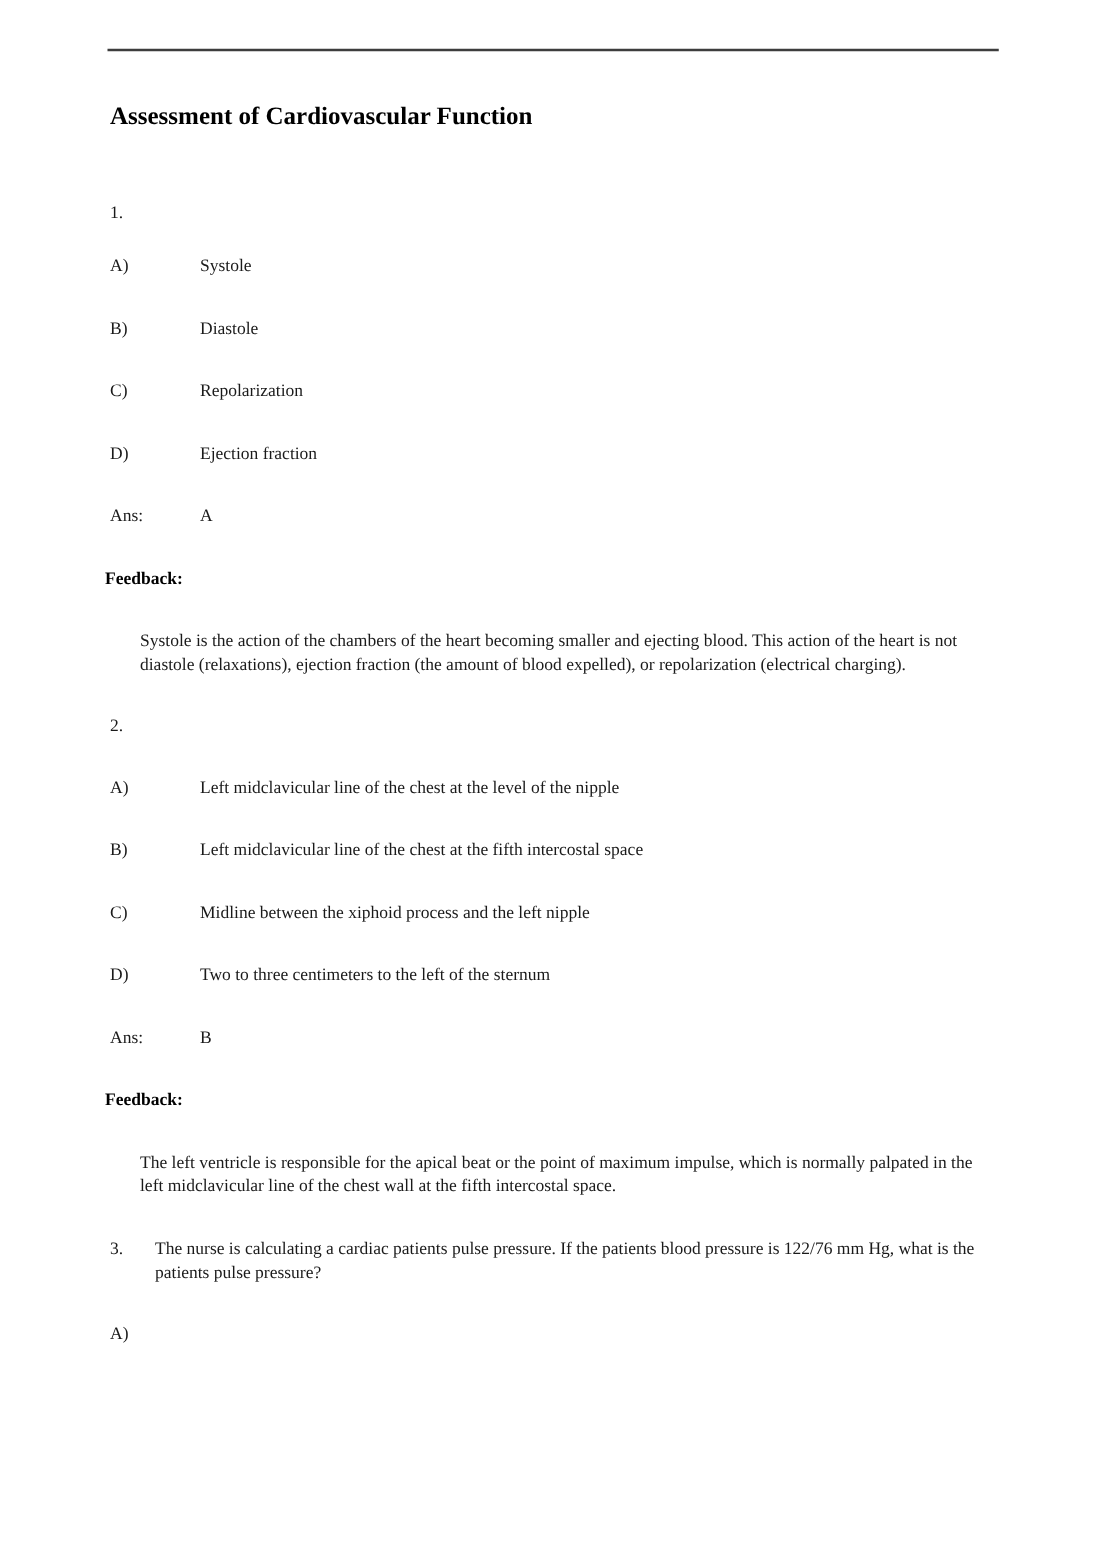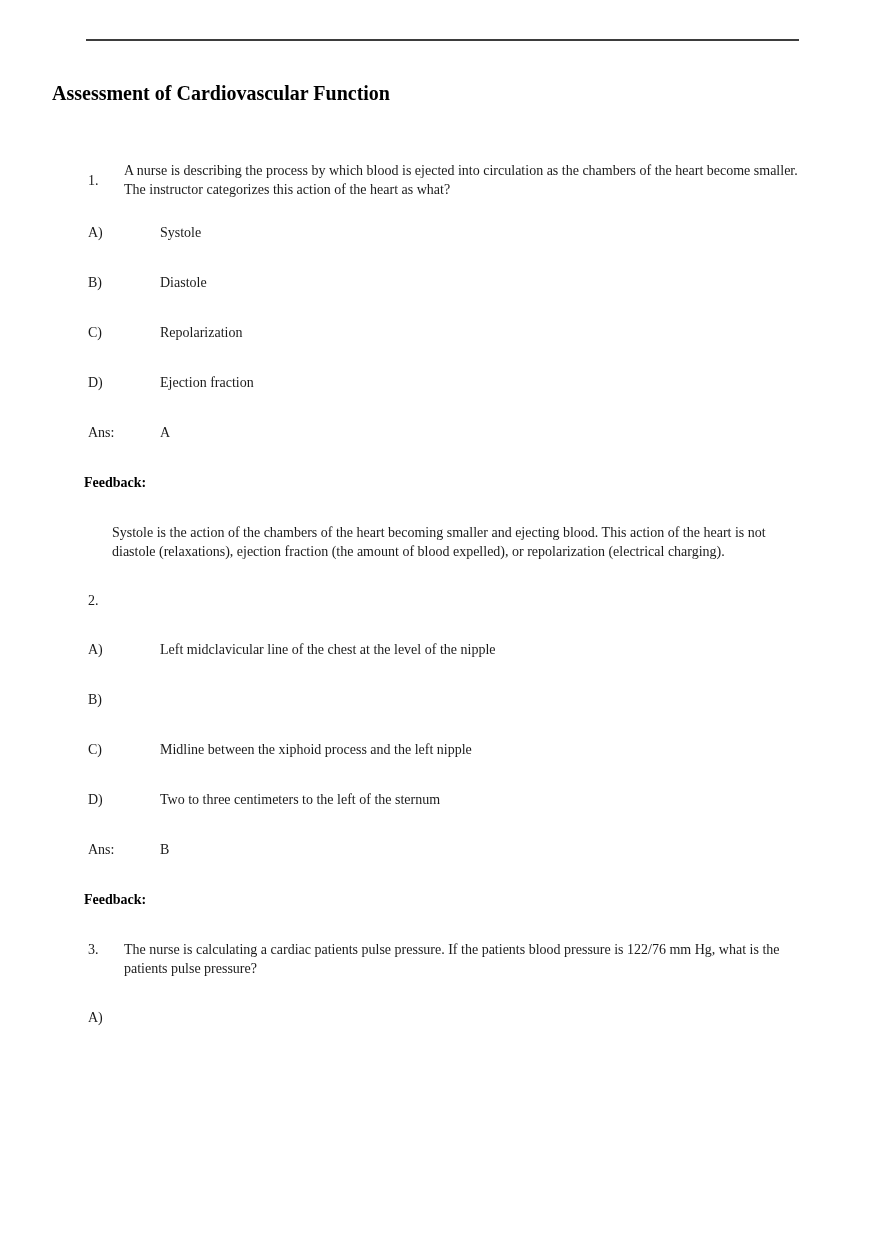--- a/index.html
+++ b/index.html
@@ -17,21 +17,21 @@
     color: #1a1a1a;
     position: relative;
   }
   .top-rule {
     margin: 39px 0 0 86px;
     width: 713px;
     height: 0;
     border-top: 2px solid #3d3d3d;
   }
   .doc-title {
-    margin: 39px 0 0 52px;
+    margin: 39px 0 0 88px;
     font-size: 20px;
     line-height: 26px;
     font-weight: bold;
     color: #000000;
   }
   .q-row {
     display: grid;
     grid-template-columns: 36px 676px;
     margin-left: 88px;
   }
@@ -59,21 +59,20 @@
 <body>
 
 <div>
 
   <div class="top-rule"></div>
 
   <div class="doc-title">Assessment of Cardiovascular Function</div>
 
   <div class="q-row mt55">
     <span class="v-mid">1.</span>
-    <span>A nurse is describing the process by which blood is ejected into circulation as the chambers of the heart become smaller. The instructor categorizes this action of the heart as what?</span>
   </div>
 
   <div class="opt-row mt24">
     <span>A)</span>
     <span>Systole</span>
   </div>
   <div class="opt-row mt31">
     <span>B)</span>
     <span>Diastole</span>
   </div>
@@ -97,36 +96,38 @@
   <div class="q-row mt30">
     <span>2.</span>
   </div>
 
   <div class="opt-row mt30">
     <span>A)</span>
     <span>Left midclavicular line of the chest at the level of the nipple</span>
   </div>
   <div class="opt-row mt31">
     <span>B)</span>
+    <span>Left midclavicular line of the chest at the fifth intercostal space</span>
   </div>
   <div class="opt-row mt31">
     <span>C)</span>
     <span>Midline between the xiphoid process and the left nipple</span>
   </div>
   <div class="opt-row mt31">
     <span>D)</span>
     <span>Two to three centimeters to the left of the sternum</span>
   </div>
 
   <div class="opt-row mt31">
     <span>Ans:</span>
     <span>B</span>
   </div>
 
   <div class="fb-label mt31">Feedback:</div>
+  <div class="fb-text mt31">The left ventricle is responsible for the apical beat or the point of maximum impulse, which is normally palpated in the left midclavicular line of the chest wall at the fifth intercostal space.</div>
 
   <div class="q-row mt31">
     <span>3.</span>
     <span>The nurse is calculating a cardiac patients pulse pressure. If the patients blood pressure is 122/76 mm Hg, what is the patients pulse pressure?</span>
   </div>
 
   <div class="opt-row mt30">
     <span>A)</span>
   </div>
 

